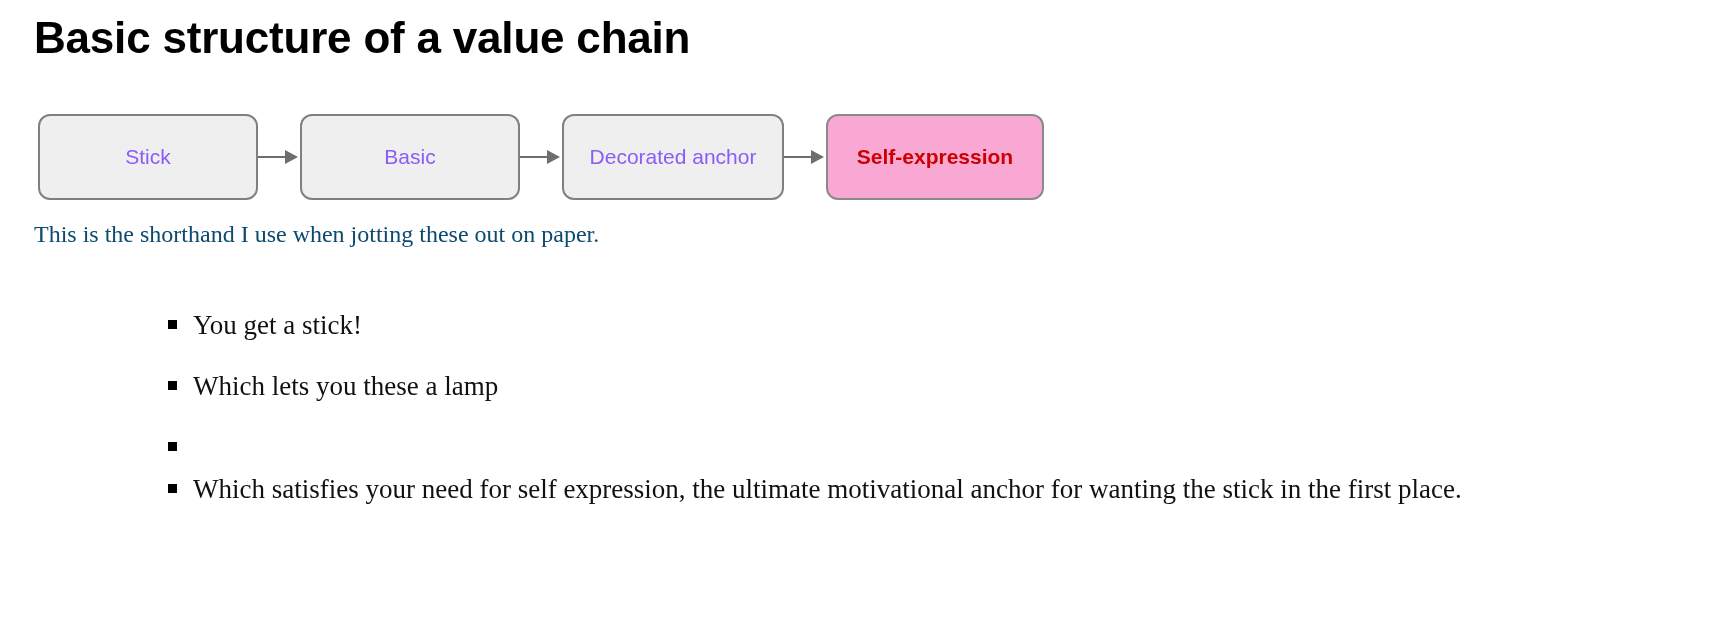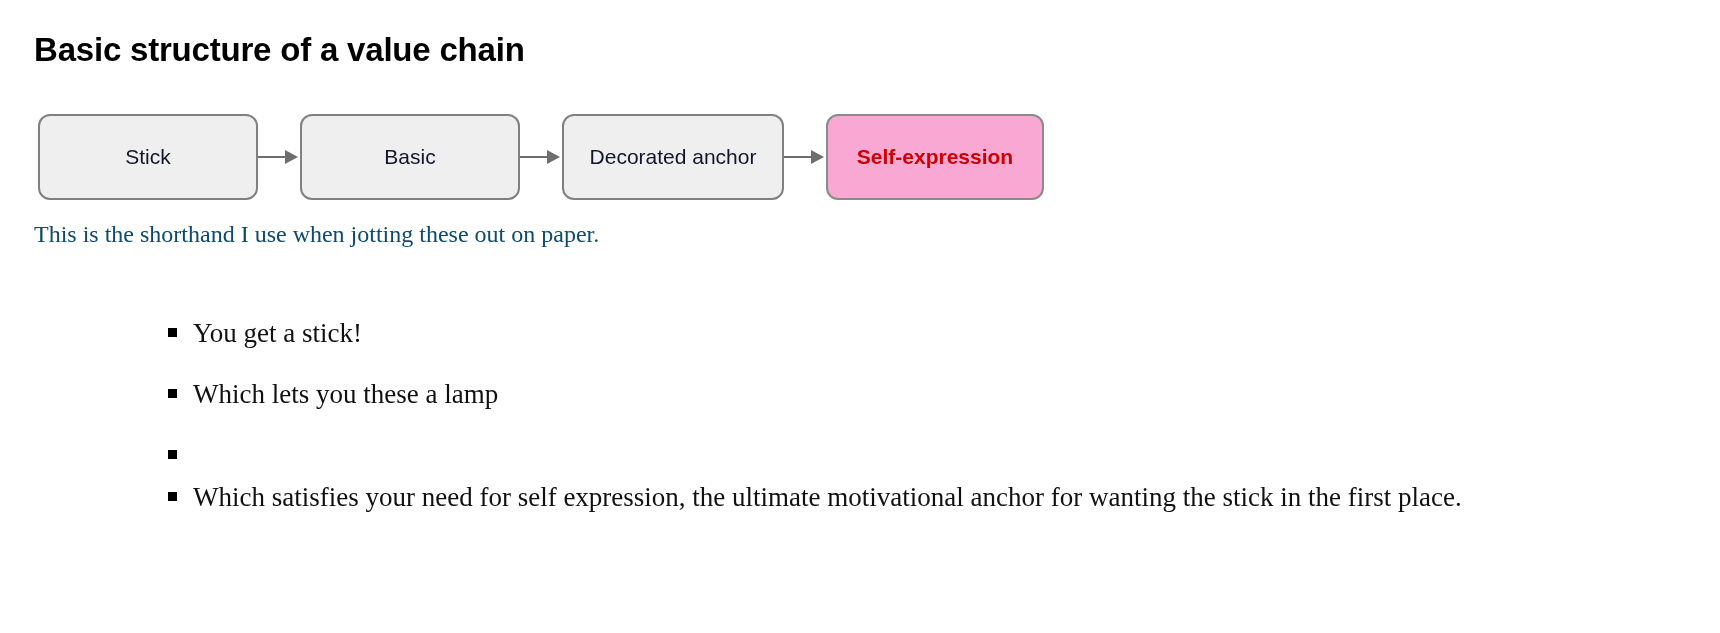--- a/index.html
+++ b/index.html
@@ -21,24 +21,24 @@
     width: 1720px;
     height: 633px;
     box-sizing: border-box;
     padding: 0;
   }
 
   
   .heading {
     position: absolute;
     left: 34px;
-    top: 28px;
+    top: 16px;
     font-family: "Liberation Sans", "DejaVu Sans", sans-serif;
     font-weight: bold;
-    font-size: 33px;
+    font-size: 44px;
     line-height: 44px;
     letter-spacing: -0.2px;
     color: #000000;
     white-space: nowrap;
   }
 
   
   .diagram {
     position: absolute;
     left: 38px;
@@ -53,21 +53,21 @@
     height: 86px;
     border-radius: 12px;
     border: 2px solid #808080;
     background: #efefef;
     display: flex;
     align-items: center;
     justify-content: center;
     font-family: "Liberation Sans", "DejaVu Sans", sans-serif;
     font-size: 21px;
     font-weight: normal;
-    color: #0f172a;
+    color: #8b5cf6;
     box-shadow: 0 0 0 0 rgba(0,0,0,0);
     padding: 0 14px;
     white-space: nowrap;
   }
 
   .node-stick     { width: 220px; }
   .node-lamp      { width: 220px; }
   .node-decorated { width: 222px; }
   .node-self      { width: 218px; }
 
@@ -115,21 +115,21 @@
     font-size: 24px;
     line-height: 38px;
     color: #0c4a6e;
     white-space: nowrap;
   }
 
   
   .bullets {
     position: absolute;
     left: 168px;
-    top: 311px;
+    top: 303px;
     width: 1410px;
   }
   .bullet-row {
     display: flex;
     align-items: flex-start;
     margin-bottom: 16px;
   }
   .bullet-marker {
     flex: 0 0 auto;
     width: 9px;

